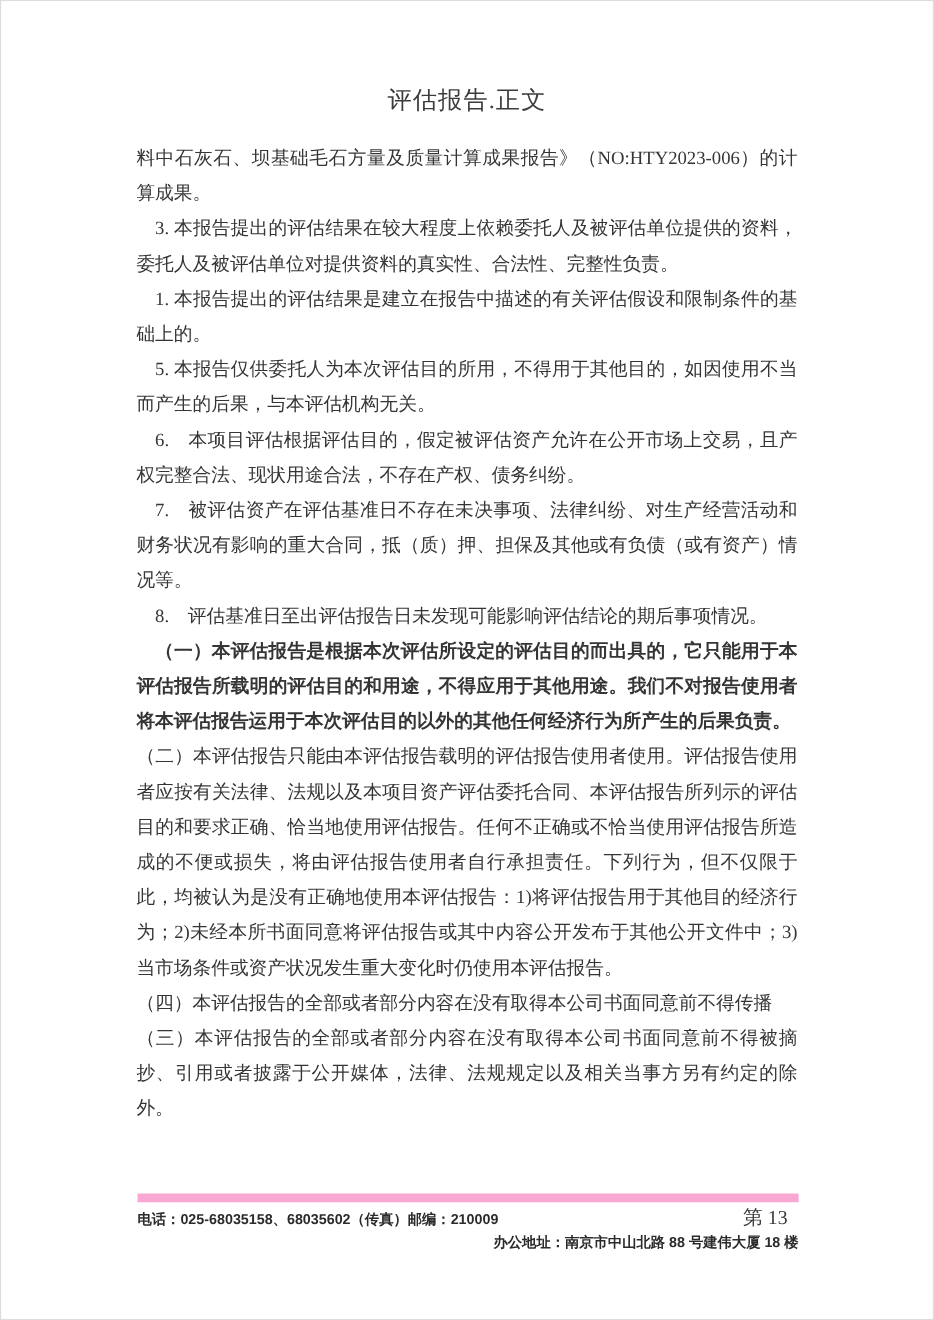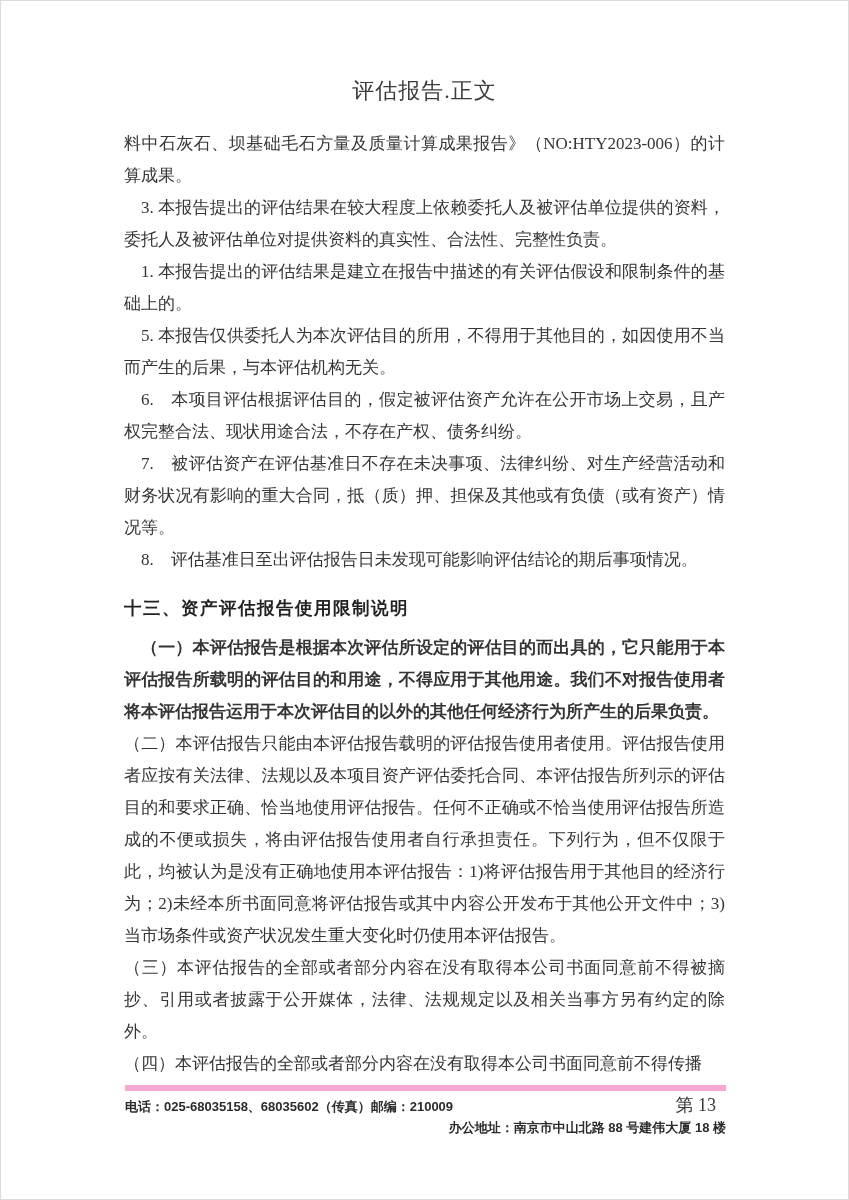--- a/index.html
+++ b/index.html
@@ -53,21 +53,21 @@
     line-height: 32px;
     letter-spacing: 1.5px;
     color: #222222;
     text-align: left;
   }
   .footer {
     position: absolute;
     left: 124px;
     top: 1084px;
     width: 601px;
-    border-top: 6px solid #f9a8d4;
+    border-top: 8px solid #f9a8d4;
     padding-top: 4px;
     font-family: "Liberation Sans", "DejaVu Sans", sans-serif;
     font-size: 13px;
     font-weight: bold;
     color: #2b2b2b;
   }
   .footer-row {
     display: flex;
     justify-content: space-between;
     align-items: baseline;
@@ -102,29 +102,28 @@
     <p class="para indent-num">1. 本报告提出的评估结果是建立在报告中描述的有关评估假设和限制条件的基础上的。</p>
 
     <p class="para indent-num">5. 本报告仅供委托人为本次评估目的所用，不得用于其他目的，如因使用不当而产生的后果，与本评估机构无关。</p>
 
     <p class="para indent-num">6.　本项目评估根据评估目的，假定被评估资产允许在公开市场上交易，且产权完整合法、现状用途合法，不存在产权、债务纠纷。</p>
 
     <p class="para indent-num">7.　被评估资产在评估基准日不存在未决事项、法律纠纷、对生产经营活动和财务状况有影响的重大合同，抵（质）押、担保及其他或有负债（或有资产）情况等。</p>
 
     <p class="para indent-num">8.　评估基准日至出评估报告日未发现可能影响评估结论的期后事项情况。</p>
 
-    <h2 class="section-heading">十三、资产评估报告使用限制说明</h2>
 
     <p class="para indent-one">（一）本评估报告是根据本次评估所设定的评估目的而出具的，它只能用于本评估报告所载明的评估目的和用途，不得应用于其他用途。我们不对报告使用者将本评估报告运用于本次评估目的以外的其他任何经济行为所产生的后果负责。</p>
 
     <p class="para indent-none">（二）本评估报告只能由本评估报告载明的评估报告使用者使用。评估报告使用者应按有关法律、法规以及本项目资产评估委托合同、本评估报告所列示的评估目的和要求正确、恰当地使用评估报告。任何不正确或不恰当使用评估报告所造成的不便或损失，将由评估报告使用者自行承担责任。下列行为，但不仅限于此，均被认为是没有正确地使用本评估报告：1)将评估报告用于其他目的经济行为；2)未经本所书面同意将评估报告或其中内容公开发布于其他公开文件中；3)当市场条件或资产状况发生重大变化时仍使用本评估报告。</p>
 
+    <p class="para indent-none">（四）本评估报告的全部或者部分内容在没有取得本公司书面同意前不得传播</p>
+
     <p class="para indent-none">（三）本评估报告的全部或者部分内容在没有取得本公司书面同意前不得被摘抄、引用或者披露于公开媒体，法律、法规规定以及相关当事方另有约定的除外。</p>
-
-    <p class="para indent-none">（四）本评估报告的全部或者部分内容在没有取得本公司书面同意前不得传播</p>
 
   </div>
 
   <div class="footer">
     <div class="footer-row">
       <span class="footer-line1">电话：025-68035158、68035602（传真）邮编：210009</span>
       <span class="page-number">第 13</span>
     </div>
     <div class="footer-line2">办公地址：南京市中山北路 88 号建伟大厦 18 楼</div>
   </div>

